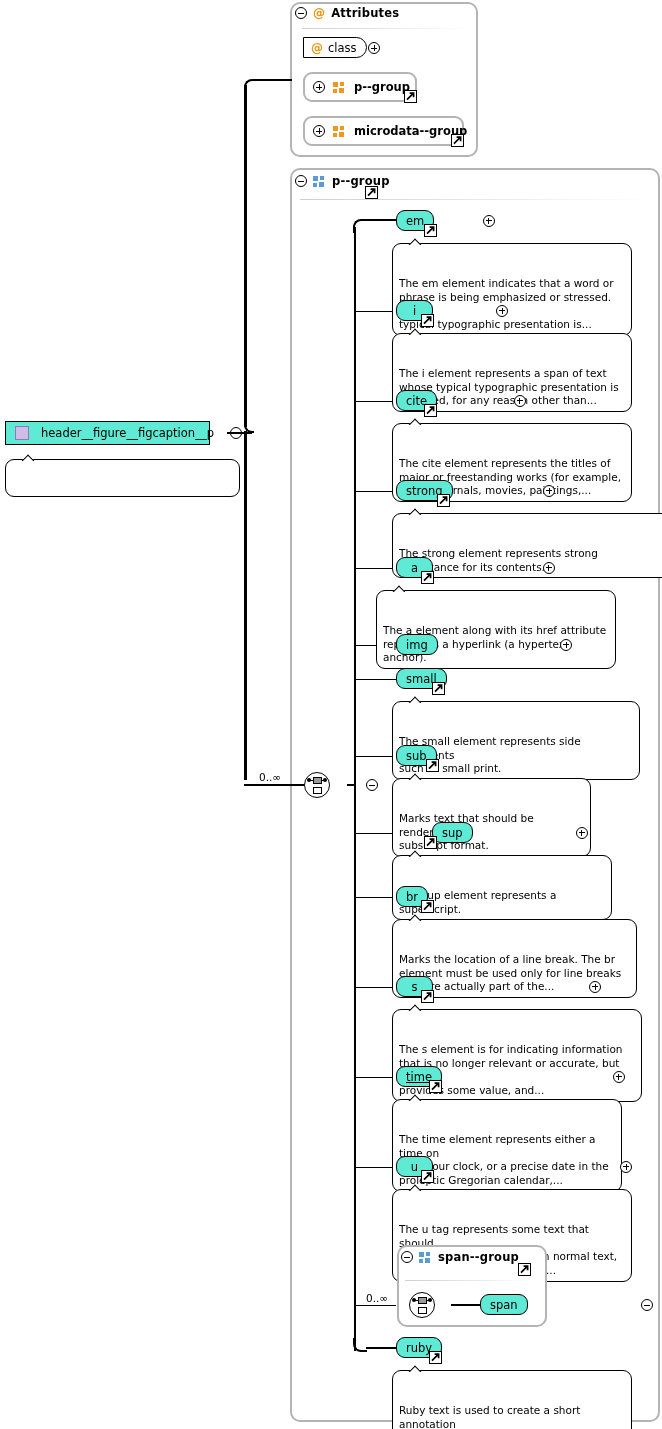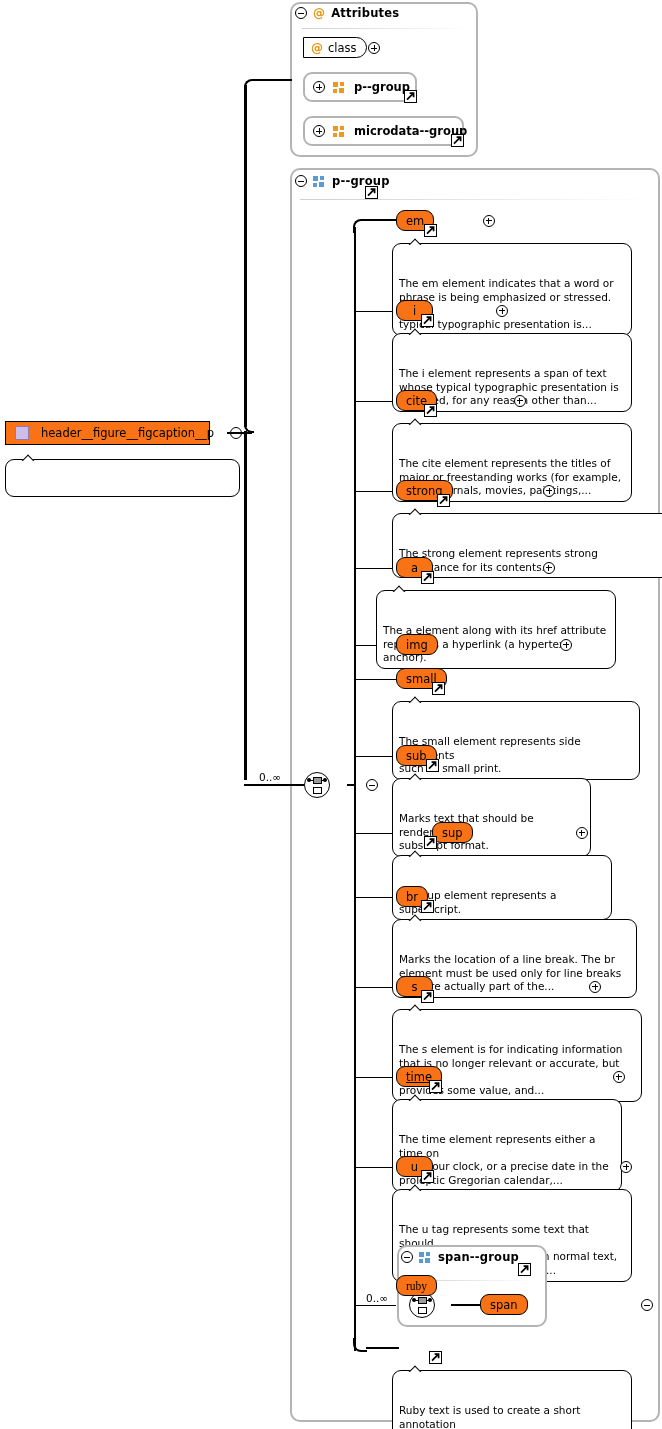--- a/index.html
+++ b/index.html
@@ -73,21 +73,21 @@
   .purplesq {
     width:14px; height:14px;
     background:#cdbde8; border:1px solid #8e7bb0; flex:none;
   }
 
   
   .elem {
     position:absolute;
     border:1.6px solid #000;
     border-radius:9px;
-    background:#f97316;
+    background:#5eead4;
     display:flex; align-items:center; justify-content:center;
     font-size:11.5px;
     height:21px;
     padding:0 9px;
     white-space:nowrap;
   }
   .elem.sharp { border-radius:0; }
 
   
   .attrpill {
@@ -568,21 +568,21 @@
 </div>
 <span class="pm abs" style="left:439px; top:1299px;"></span>
 <div class="ln thick-h" style="left:451px; top:1303.8px; width:30px;"></div>
 
 <div class="elem" style="left:480px; top:1294px;">
   <span>span</span>
 </div>
 
 
 
-<div class="elem" style="left:396px; top:1275px;font-family:Liberation Serif, serif;">
+<div class="elem" style="left:396px; top:1337px;">
   <span>ruby</span>
 </div>
 <div class="extlink" style="left:429px; top:1351px;">
   <svg width="11" height="11" viewBox="0 0 11 11">
       <path d="M2 8.6 L8 2.6 M4.6 2.2 L8.6 2.2 L8.6 6.2" stroke="#000" stroke-width="1.7" fill="none"></path>
     </svg>
 </div>
 
 <div class="doc" style="left:392px; top:1370px; width:240px;">
   <span class="tail"></span>

